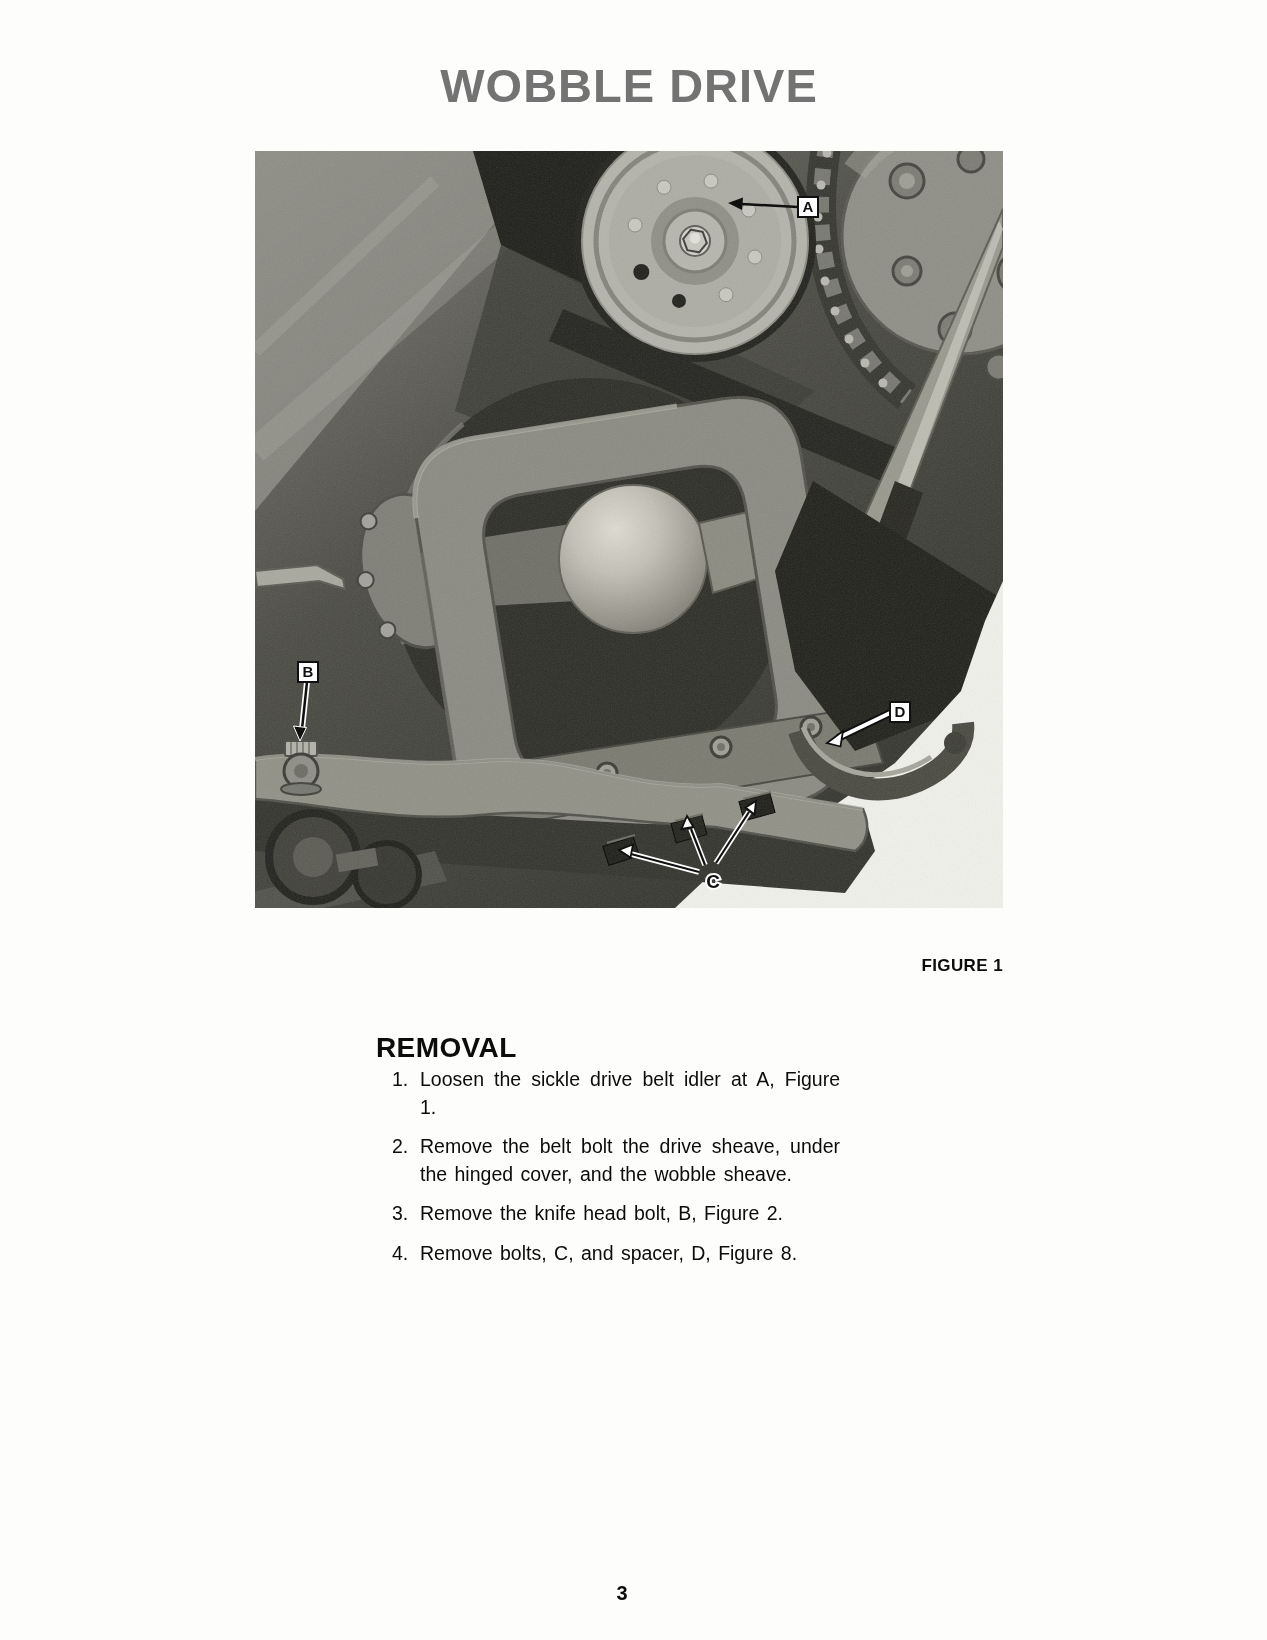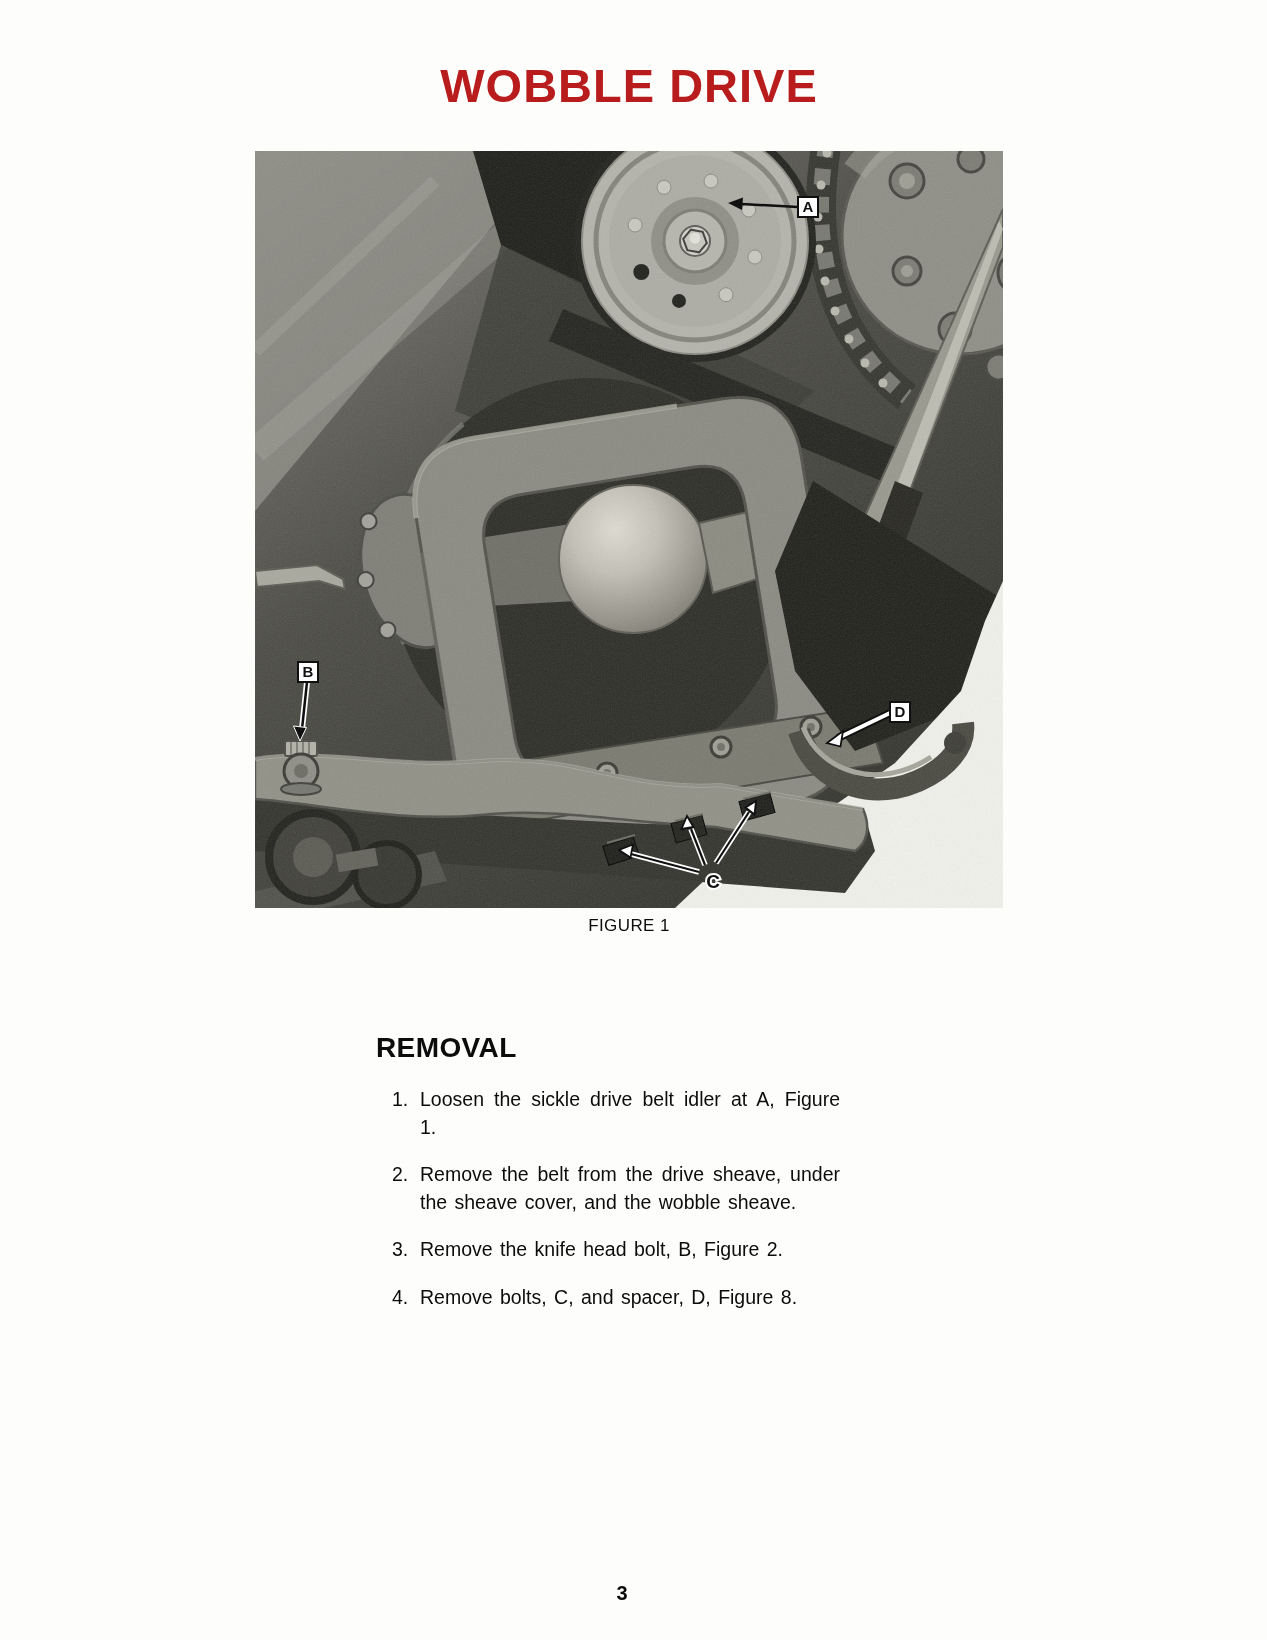--- a/index.html
+++ b/index.html
@@ -5,42 +5,42 @@
   html,body{margin:0;padding:0;}
   body{
     width:1267px;height:1640px;position:relative;
     background:#fdfdfb;
     font-family:"Liberation Sans","DejaVu Sans",sans-serif;
     color:#0c0c0c;
   }
   .page-title{
     position:absolute;top:62px;left:0;width:1258px;
     text-align:center;font-size:47px;font-weight:bold;
-    letter-spacing:1px;line-height:1;margin:0;color:#b91c1c;
+    letter-spacing:1px;line-height:1;margin:0;color:#737373;
   }
   .figure-wrap{
     position:absolute;left:255px;top:151px;width:748px;height:757px;
   }
   .figure-wrap svg{display:block;width:748px;height:757px;}
   .figure-caption{
-    position:absolute;top:916px;left:255px;width:748px;
-    text-align:center;font-size:17px;font-weight:normal;letter-spacing:.4px;
+    position:absolute;top:956px;left:255px;width:748px;
+    text-align:right;font-size:17px;font-weight:bold;letter-spacing:.4px;
   }
   .removal-heading{
     position:absolute;left:376px;top:1032px;margin:0;
     font-size:28px;font-weight:bold;letter-spacing:.4px;
   }
   .steps{
     position:absolute;left:392px;top:1066px;width:450px;
     font-size:19.5px;line-height:27.5px;
   }
   .step{position:relative;padding-left:28px;margin:0 0 12px 0;}
   .step-number{position:absolute;left:0;top:0;}
   .step-text{
-    display:block;width:420px;text-align:justify;word-spacing:2px;margin-top:20px;
+    display:block;width:420px;text-align:justify;word-spacing:2px;
   }
   .page-number{
     position:absolute;left:0;top:1582px;width:1244px;text-align:center;
     font-size:20px;font-weight:bold;
   }
   svg text.callout-letter{
     font-family:"Liberation Sans","DejaVu Sans",sans-serif;
     font-weight:bold;fill:#101010;
   }
 </style>
@@ -282,21 +282,21 @@
 
 <h2 class="removal-heading">REMOVAL</h2>
 
 <div class="steps">
   <div class="step">
     <span class="step-number">1.</span>
     <span class="step-text">Loosen the sickle drive belt idler at A, Figure 1.</span>
   </div>
   <div class="step">
     <span class="step-number">2.</span>
-    <span class="step-text">Remove the belt from the drive sheave, under the sheave cover, and the wobble sheave.</span>
+    <span class="step-text">Remove the belt bolt the drive sheave, under the hinged cover, and the wobble sheave.</span>
   </div>
   <div class="step">
     <span class="step-number">3.</span>
     <span class="step-text">Remove the knife head bolt, B, Figure 2.</span>
   </div>
   <div class="step">
     <span class="step-number">4.</span>
     <span class="step-text">Remove bolts, C, and spacer, D, Figure 8.</span>
   </div>
 </div>

